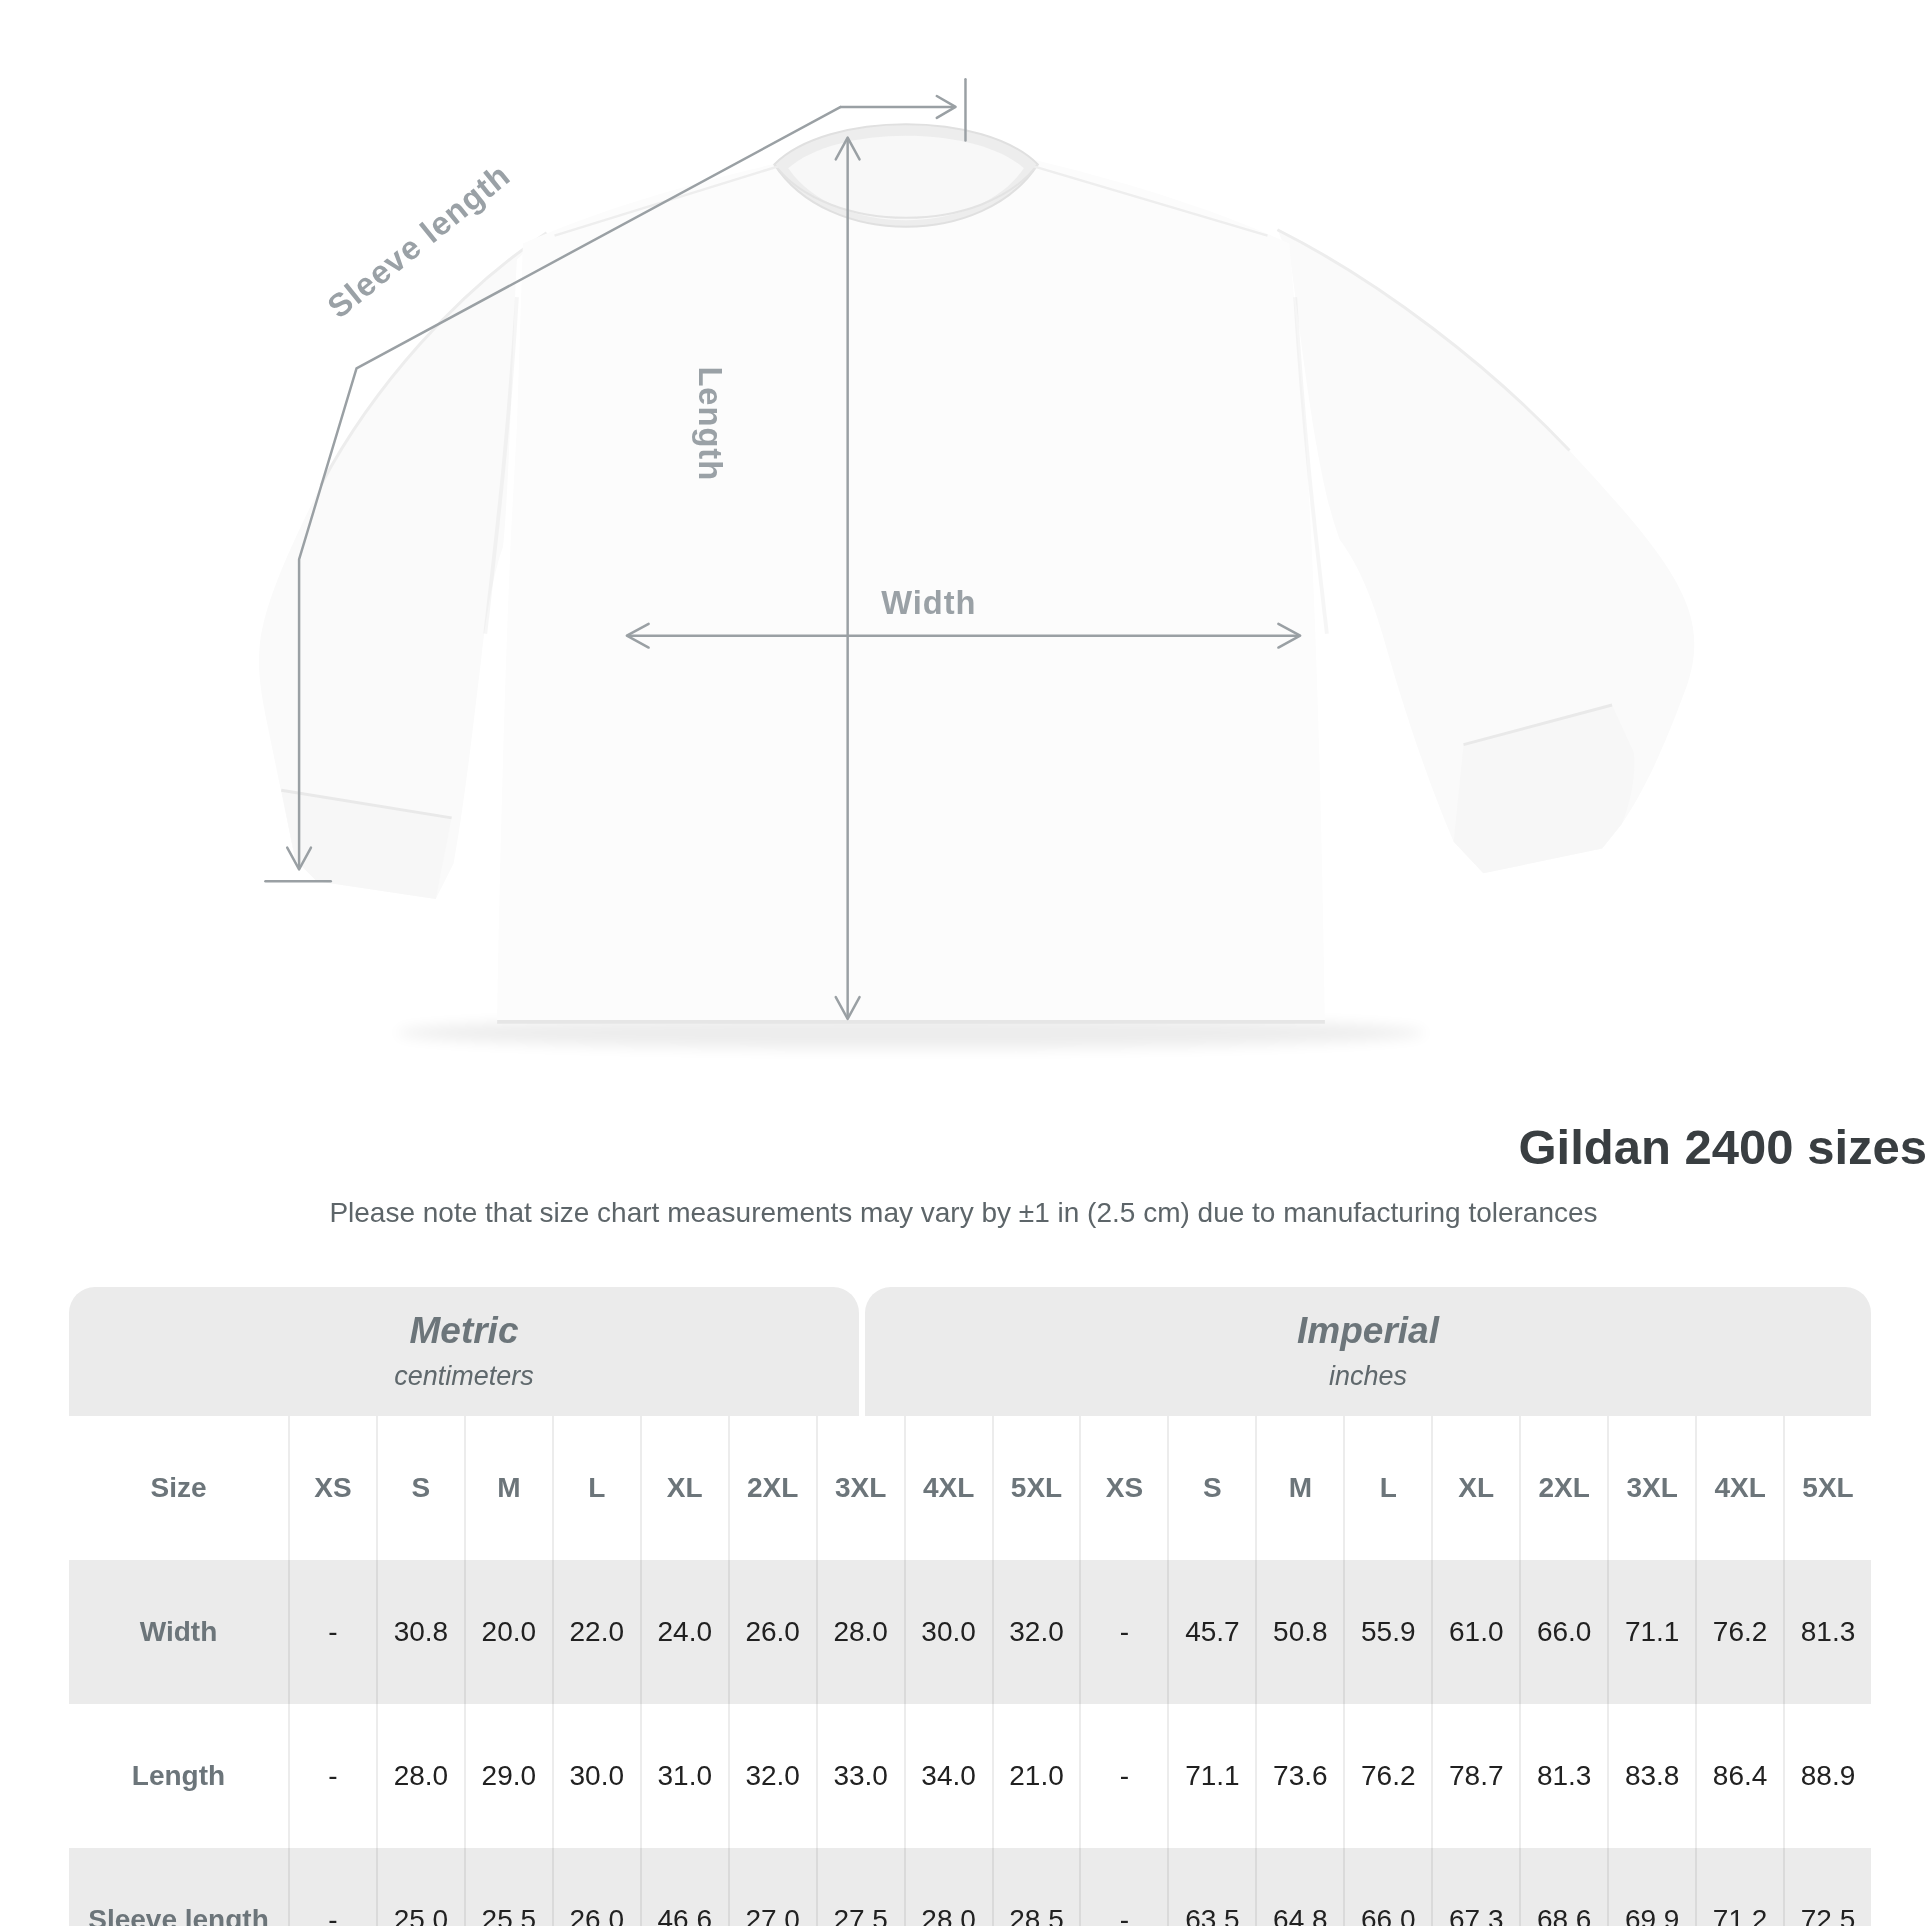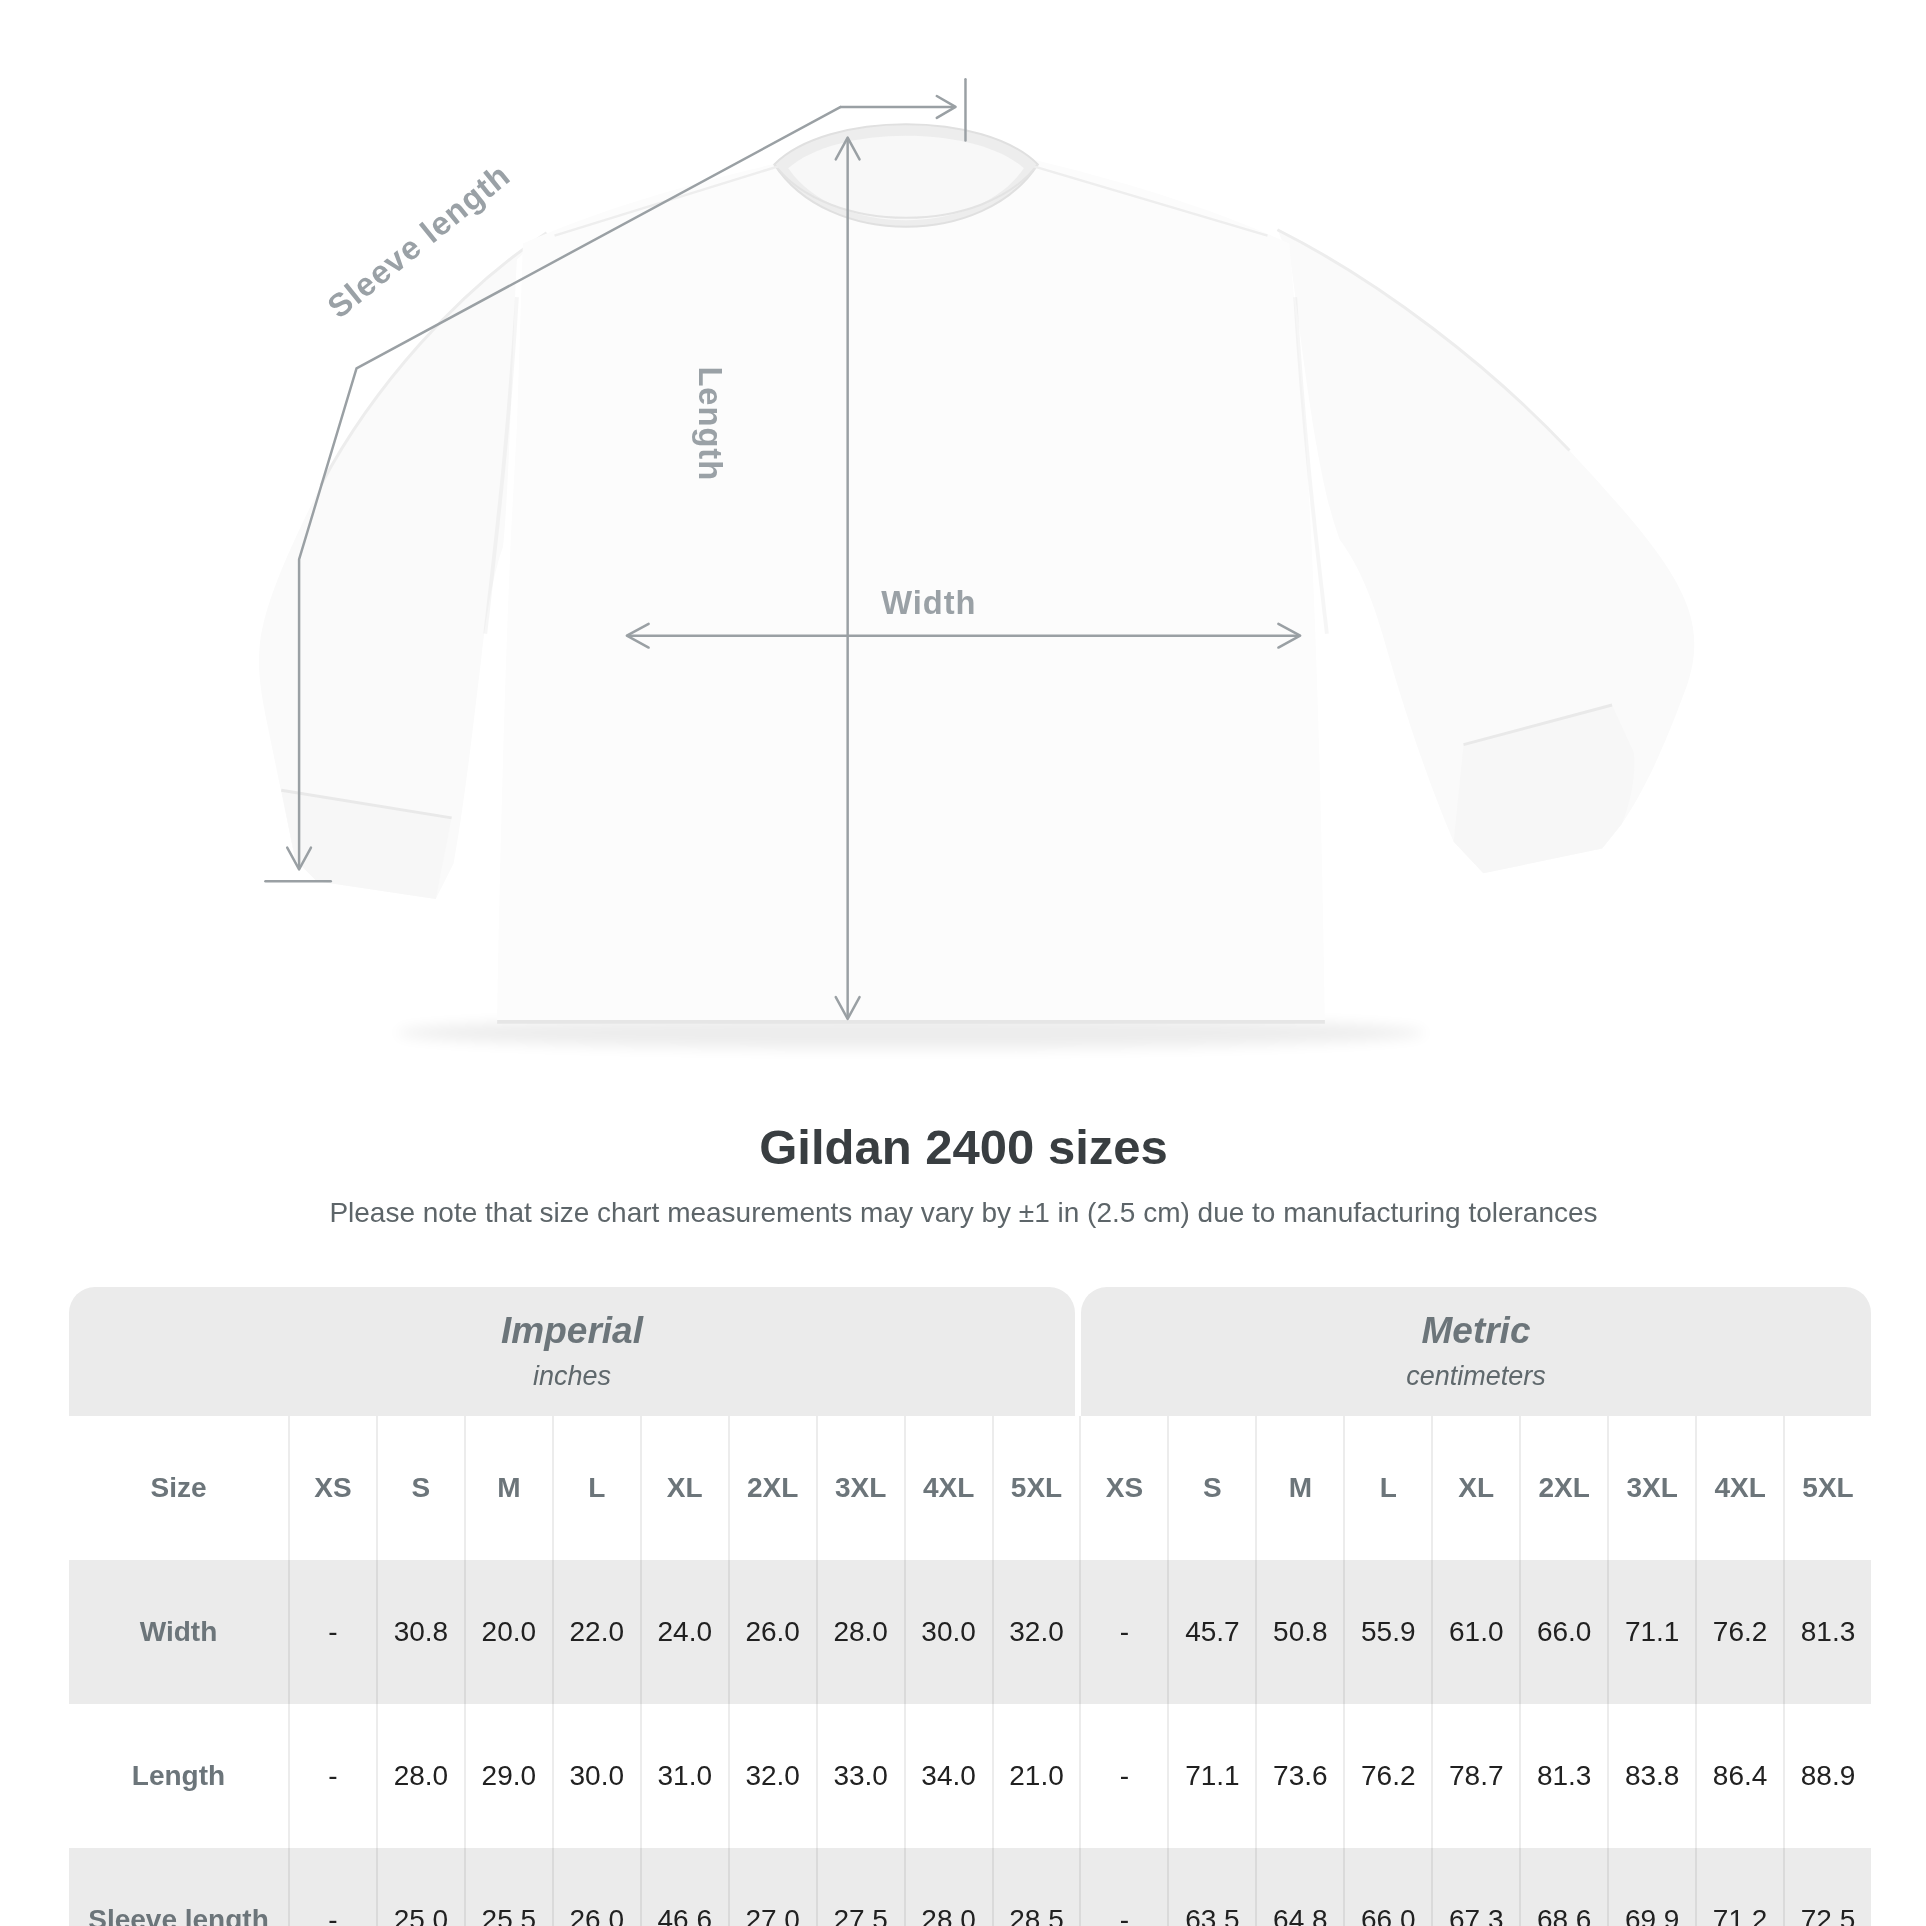--- a/index.html
+++ b/index.html
@@ -2,21 +2,21 @@
 <html><head>
 <meta charset="utf-8">
 <style>
   html,body { margin:0; padding:0; background:#ffffff; }
   body { font-family:"Liberation Sans", sans-serif; }
   .canvas { position:relative; width:1927px; height:1927px; background:#ffffff; overflow:hidden; }
 
   svg.diagram { position:absolute; top:0; left:0; }
   .meas-label { font-family:"Liberation Sans", sans-serif; font-weight:bold; fill:#9aa1a6; letter-spacing:1px; }
 
-  .page-title { position:absolute; top:1119px; left:0; width:100%; text-align:center;
+  .page-title { position:absolute; top:1119px; left:0; width:100%; text-align:right;
                 font-size:49px; font-weight:bold; color:#393e41; }
   .page-subtitle { position:absolute; top:1197px; left:0; width:100%; text-align:center;
                    font-size:28px; color:#5d6569; }
 
   .size-table { position:absolute; left:69px; top:1287px; width:1802px; }
 
   .band { display:flex; gap:6px; height:129px; }
   .band-block { background:#ebebeb; border-radius:26px 26px 0 0;
                 display:flex; flex-direction:column; align-items:center; justify-content:center; }
   .band-block.imperial { width:1006px; }
@@ -112,27 +112,27 @@
     <text class="meas-label" x="716" y="438" font-size="33" text-anchor="middle" transform="rotate(90 716 428)">Length</text>
     <text class="meas-label" x="938" y="620" font-size="33" text-anchor="middle">Width</text>
   </svg>
 
   <div class="page-title">Gildan 2400 sizes</div>
   <div class="page-subtitle">Please note that size chart measurements may vary by ±1 in (2.5 cm) due to manufacturing tolerances</div>
 
   <div class="size-table">
 
     <div class="band">
+      <div class="band-block metric">
+        <div class="band-name">Metric</div>
+        <div class="band-unit">centimeters</div>
+      </div>
       <div class="band-block imperial">
         <div class="band-name">Imperial</div>
         <div class="band-unit">inches</div>
-      </div>
-      <div class="band-block metric">
-        <div class="band-name">Metric</div>
-        <div class="band-unit">centimeters</div>
       </div>
     </div>
 
     <div class="trow head">
       <div class="cell rlabel">Size</div>
       <div class="cell szh">XS</div>
       <div class="cell szh">S</div>
       <div class="cell szh">M</div>
       <div class="cell szh">L</div>
       <div class="cell szh">XL</div>

